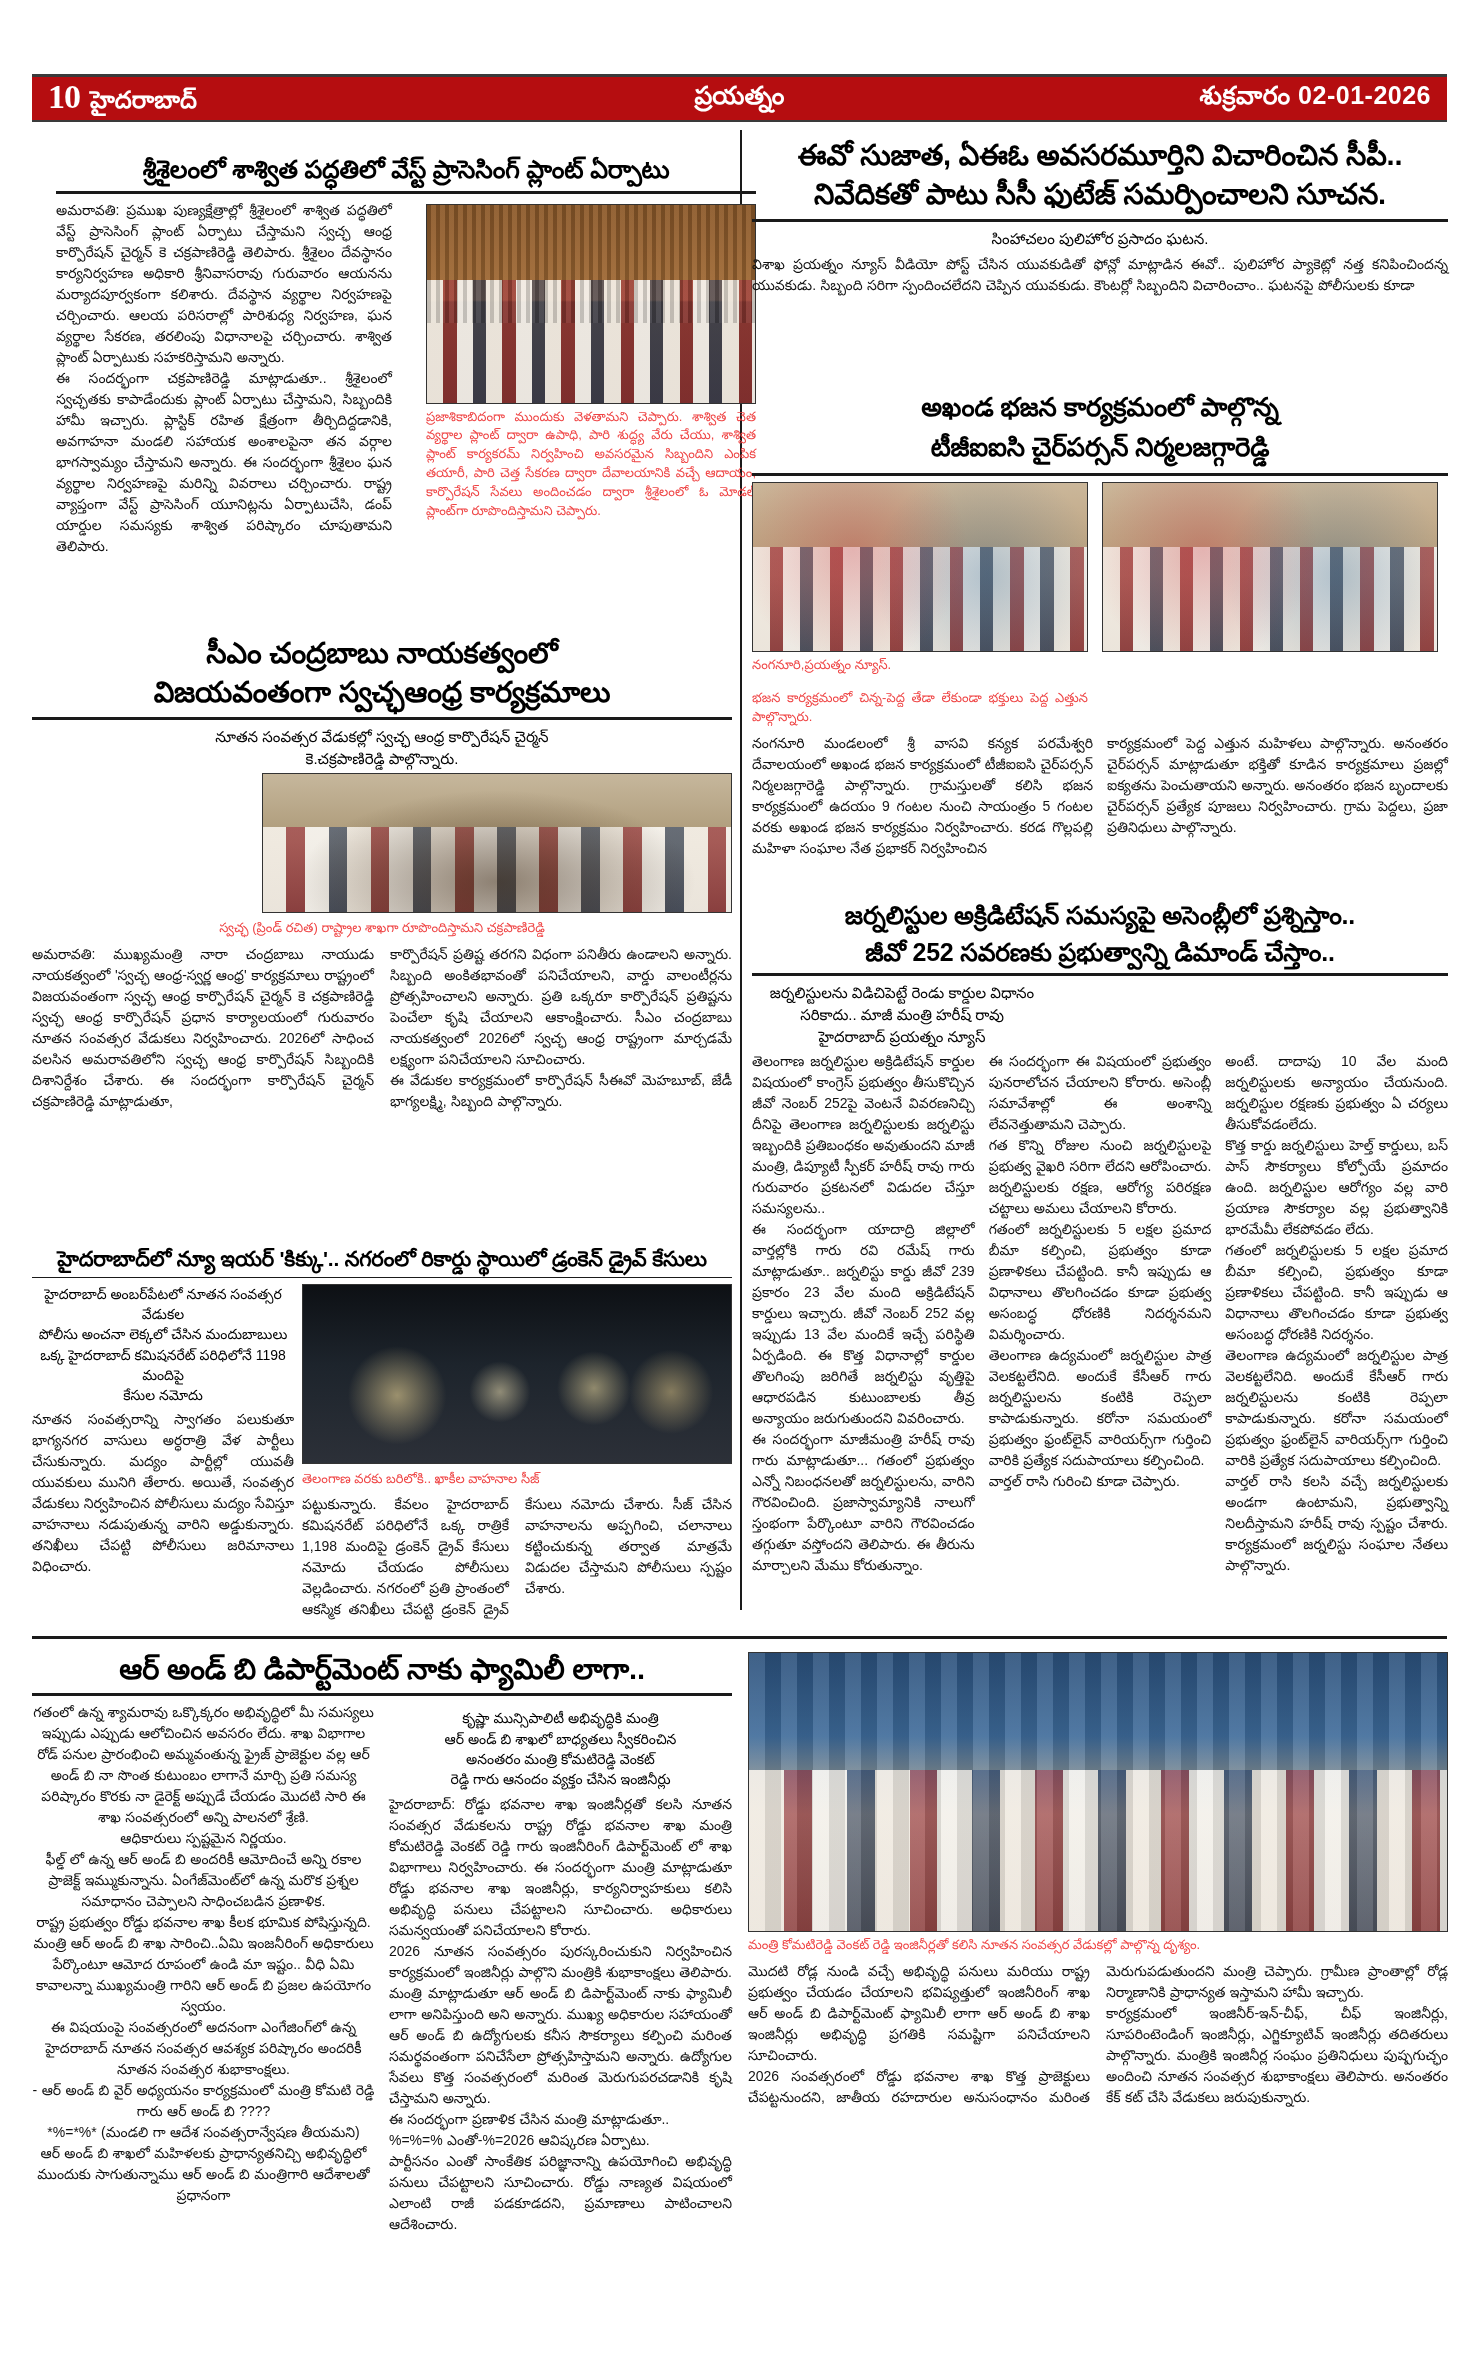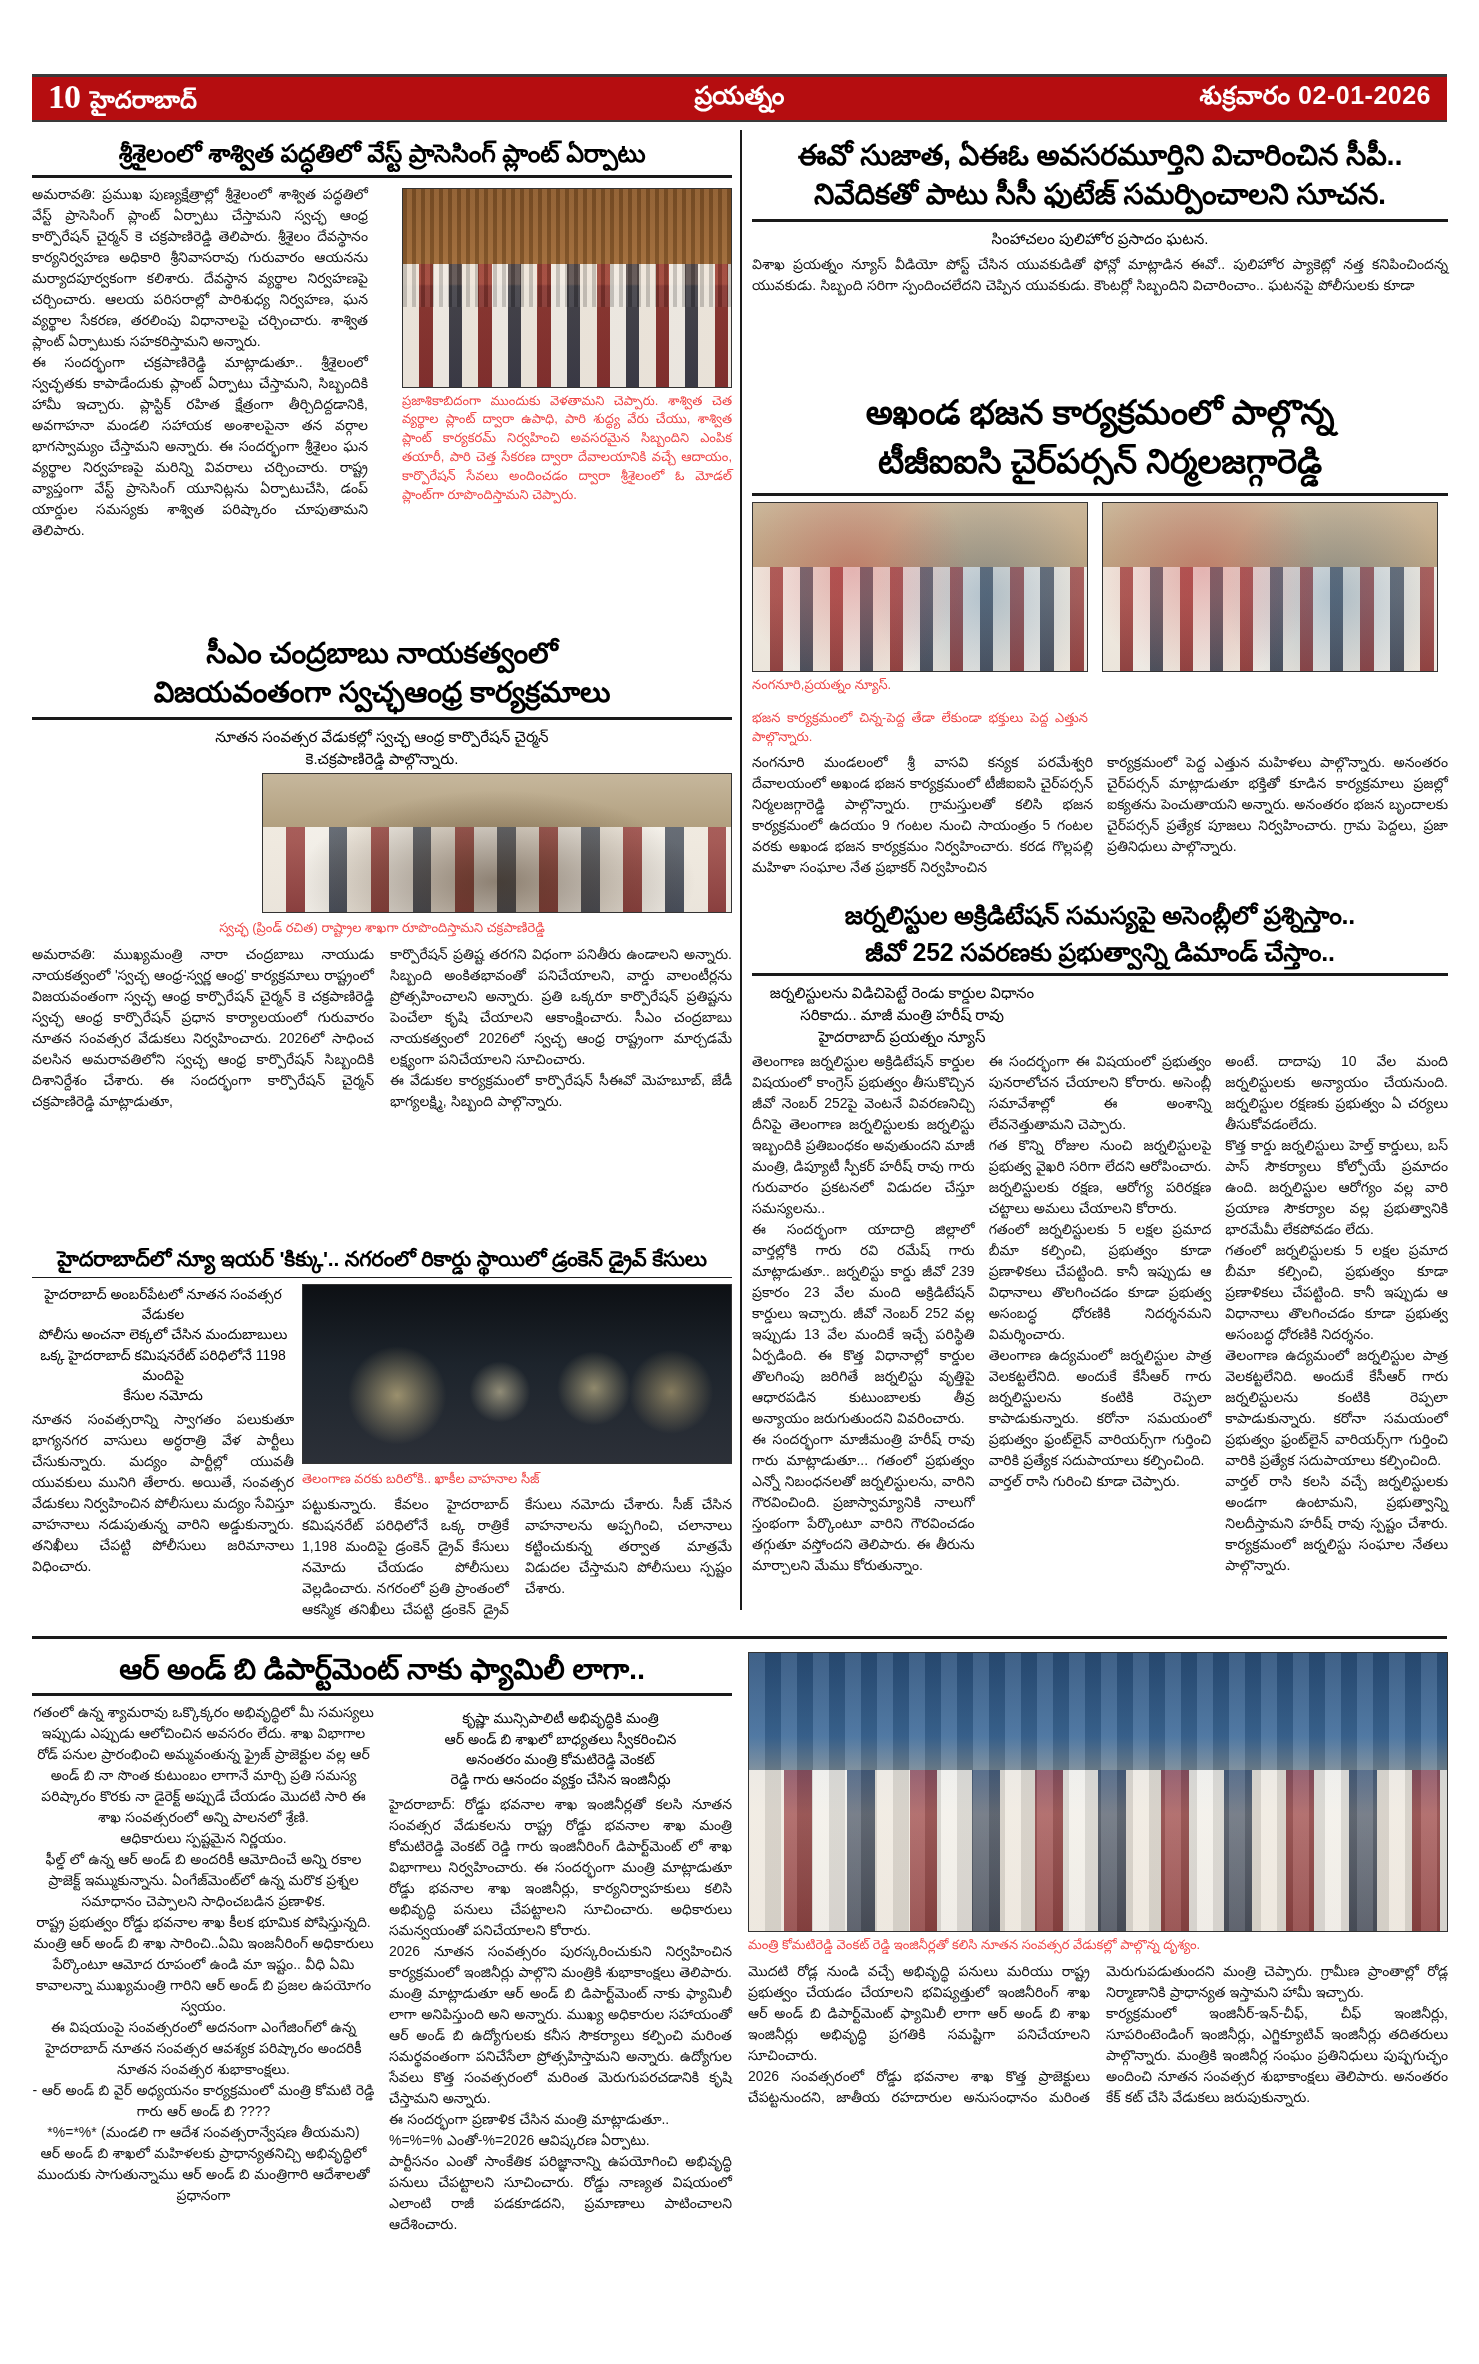--- a/index.html
+++ b/index.html
@@ -62,21 +62,21 @@
   .hrule { height: 3px; background: #1a1a1a; margin: 6px 0; }
   .hrule-thin { height: 1px; background: #1a1a1a; margin: 5px 0; }
 
   .headline {
     font-weight: bold;
     text-align: center;
     color: #000;
     line-height: 1.22;
     letter-spacing: -0.2px;
   }
-  .h-xl { font-size: 34px; }
+  .h-xl { font-size: 26px; }
   .h-lg { font-size: 29px; }
   .h-md { font-size: 25px; }
   .h-sm { font-size: 21px; }
 
   .kicker {
     font-size: 15px; text-align: center; line-height: 1.45;
     margin: 6px 0 4px 0; color: #000;
   }
   .body-col {
     font-size: 14px; line-height: 1.5;
@@ -141,21 +141,21 @@
         <span class="mh-pageno">10</span>
         <span class="mh-city">హైదరాబాద్</span>
       </div>
       <div class="mh-center">ప్రయత్నం</div>
       <div class="mh-right">శుక్రవారం 02-01-2026</div>
     </div>
   </div>
 
   <div class="vrule"></div>
 
-  <div class="col-left" style="top:138px;">
+  <div class="col-left" style="top:154px;margin-left:24px;">
     <div class="headline h-md">శ్రీశైలంలో శాశ్విత పద్ధతిలో వేస్ట్ ప్రాసెసింగ్ ప్లాంట్ ఏర్పాటు</div>
     <div class="hrule"></div>
 
     <div style="position:relative;">
       <div class="photo ph-office frame" style="position:absolute; right:0; top:4px; width:330px; height:200px;">
         <div class="photo-people"></div>
       </div>
       <div style="width:336px;">
         <div class="body-col" style="white-space:pre-line;">అమరావతి: ప్రముఖ పుణ్యక్షేత్రాల్లో శ్రీశైలంలో శాశ్విత పద్ధతిలో వేస్ట్ ప్రాసెసింగ్ ప్లాంట్ ఏర్పాటు చేస్తామని స్వచ్ఛ ఆంధ్ర కార్పొరేషన్ చైర్మన్ కె చక్రపాణిరెడ్డి తెలిపారు. శ్రీశైలం దేవస్థానం కార్యనిర్వహణ అధికారి శ్రీనివాసరావు గురువారం ఆయనను మర్యాదపూర్వకంగా కలిశారు. దేవస్థాన వ్యర్థాల నిర్వహణపై చర్చించారు. ఆలయ పరిసరాల్లో పారిశుధ్య నిర్వహణ, ఘన వ్యర్థాల సేకరణ, తరలింపు విధానాలపై చర్చించారు. శాశ్విత ప్లాంట్ ఏర్పాటుకు సహకరిస్తామని అన్నారు.
 ఈ సందర్భంగా చక్రపాణిరెడ్డి మాట్లాడుతూ.. శ్రీశైలంలో స్వచ్ఛతకు కాపాడేందుకు ప్లాంట్ ఏర్పాటు చేస్తామని, సిబ్బందికి హామీ ఇచ్చారు. ప్లాస్టిక్ రహిత క్షేత్రంగా తీర్చిదిద్దడానికి, అవగాహనా మండలి సహాయక అంశాలపైనా తన వర్గాల భాగస్వామ్యం చేస్తామని అన్నారు. ఈ సందర్భంగా శ్రీశైలం ఘన వ్యర్థాల నిర్వహణపై మరిన్ని వివరాలు చర్చించారు. రాష్ట్ర వ్యాప్తంగా వేస్ట్ ప్రాసెసింగ్ యూనిట్లను ఏర్పాటుచేసి, డంప్ యార్డుల సమస్యకు శాశ్విత పరిష్కారం చూపుతామని తెలిపారు.</div>

